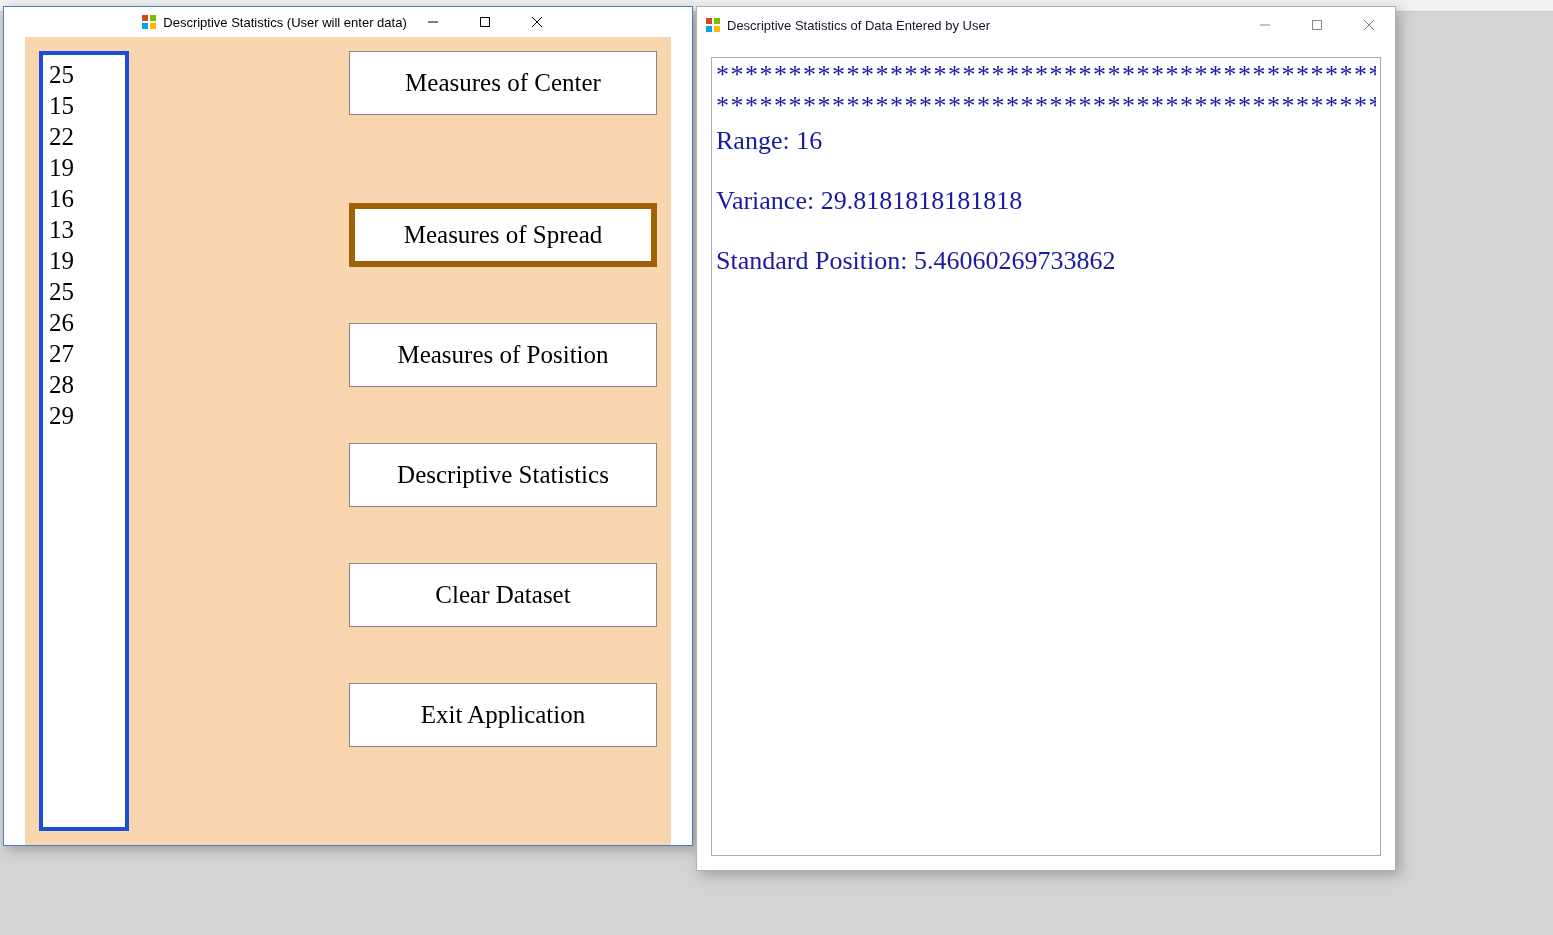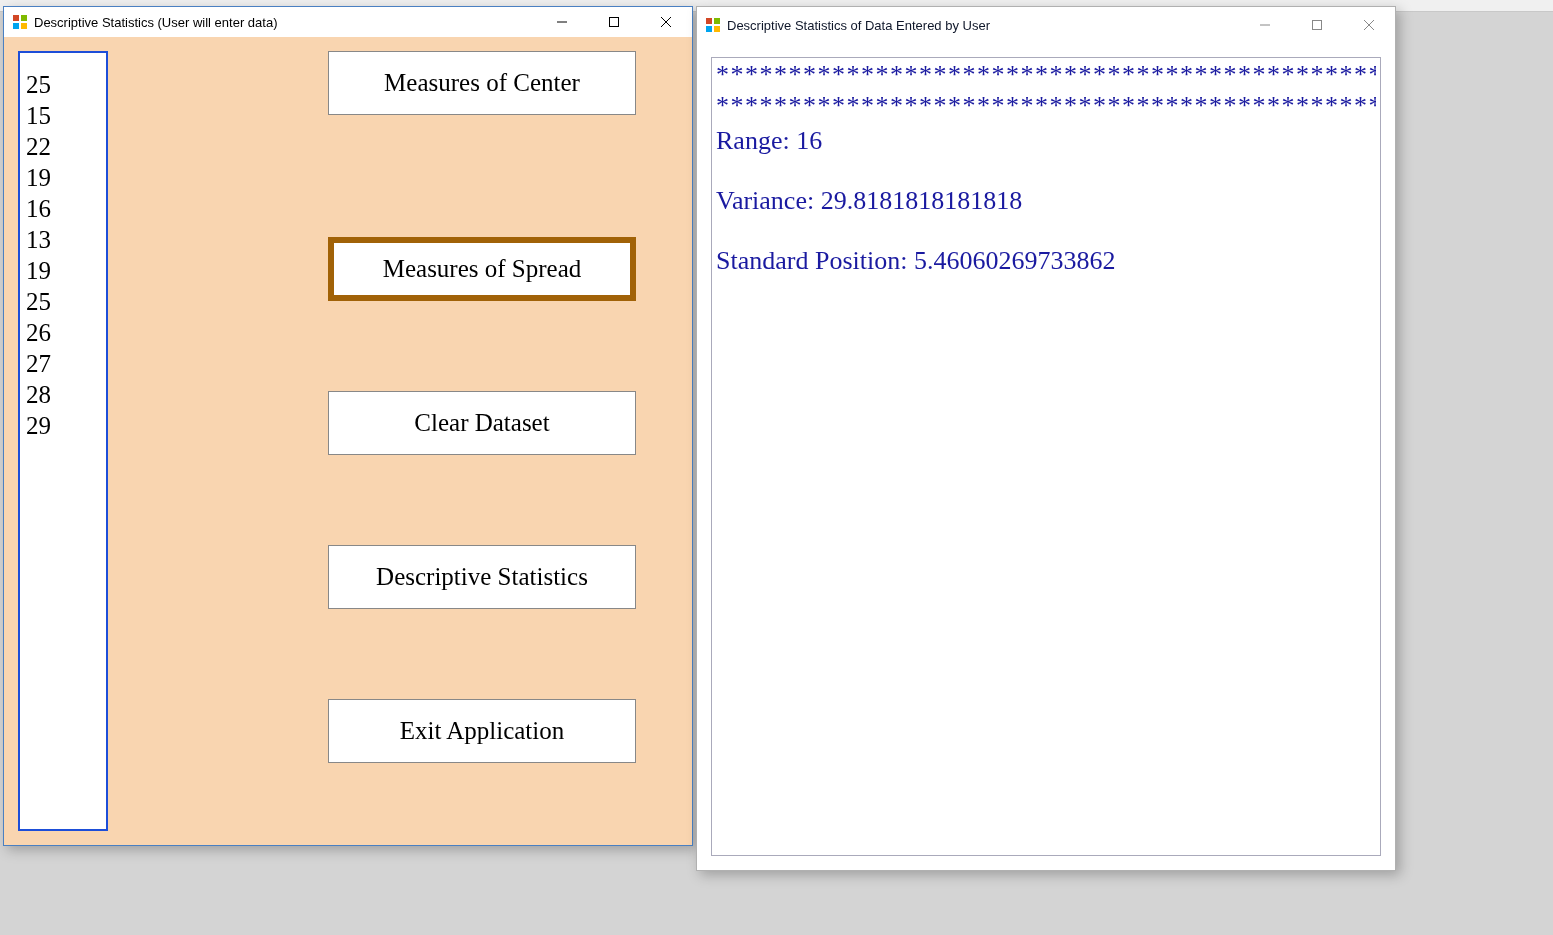--- a/index.html
+++ b/index.html
@@ -69,34 +69,34 @@
     
     .form-body {
       background: #f9d5b0;
       padding: 14px;
       display: flex;
       gap: 50px;
       height: 100%;
     }
     .data-listbox {
       background: #fff;
-      border: 2px solid #1d4ed8;
+      border: 4px solid #1d4ed8;
       width: 90px;
       height: 780px;
-      padding: 16px 6px;
+      padding: 4px 6px;
       font-family: "Times New Roman", serif;
       font-size: 25px;
       line-height: 1.24;
       color: #000;
       overflow: hidden;
     }
     .button-column {
       display: flex;
       flex-direction: column;
-      gap: 90px;
+      gap: 56px;
       margin-left: 170px;
       padding-top: 0px;
     }
     .calc-button {
       width: 308px;
       height: 64px;
       background: #fff;
       border: 1px solid #888;
       font-family: "Times New Roman", serif;
       font-size: 25px;
@@ -132,21 +132,21 @@
       font-size: 27px;
     }
     .output-line { margin-top: 5px; }
     .output-gap { height: 24px; }
   </style>
 </head>
 <body>
 
 <div class="backdrop-bar"></div>
 
-<div class="window" style="left:3px; top:6px; width:690px; height:840px;">
+<div class="window" style="left:3px; top:6px; width:690px; height:840px;align-items:center;">
   <div class="titlebar">
     <span class="titlebar-icon">
       <svg width="16" height="16" viewBox="0 0 16 16">
         <rect x="1" y="1" width="6" height="6" fill="#d24726"></rect>
         <rect x="9" y="1" width="6" height="6" fill="#7fba00"></rect>
         <rect x="1" y="9" width="6" height="6" fill="#00a4ef"></rect>
         <rect x="9" y="9" width="6" height="6" fill="#ffb900"></rect>
       </svg>
     </span>
     <span>Descriptive Statistics (User will enter data)</span>
@@ -181,22 +181,23 @@
         <div>19</div>
         <div>25</div>
         <div>26</div>
         <div>27</div>
         <div>28</div>
         <div>29</div>
       </div>
     <div class="button-column">
       <button class="calc-button">Measures of Center</button>
       <button class="calc-button focused">Measures of Spread</button>
+      <button class="calc-button">Measures of Position</button>
+      <button class="calc-button">Descriptive Statistics</button>
       <button class="calc-button">Clear Dataset</button>
-      <button class="calc-button">Descriptive Statistics</button>
       <button class="calc-button">Exit Application</button>
     </div>
   </div>
 </div>
 
 <div class="window inactive" style="left:696px; top:6px; width:700px; height:865px;">
   <div class="titlebar">
     <span class="titlebar-icon">
       <svg width="16" height="16" viewBox="0 0 16 16">
         <rect x="1" y="1" width="6" height="6" fill="#d24726"></rect>

